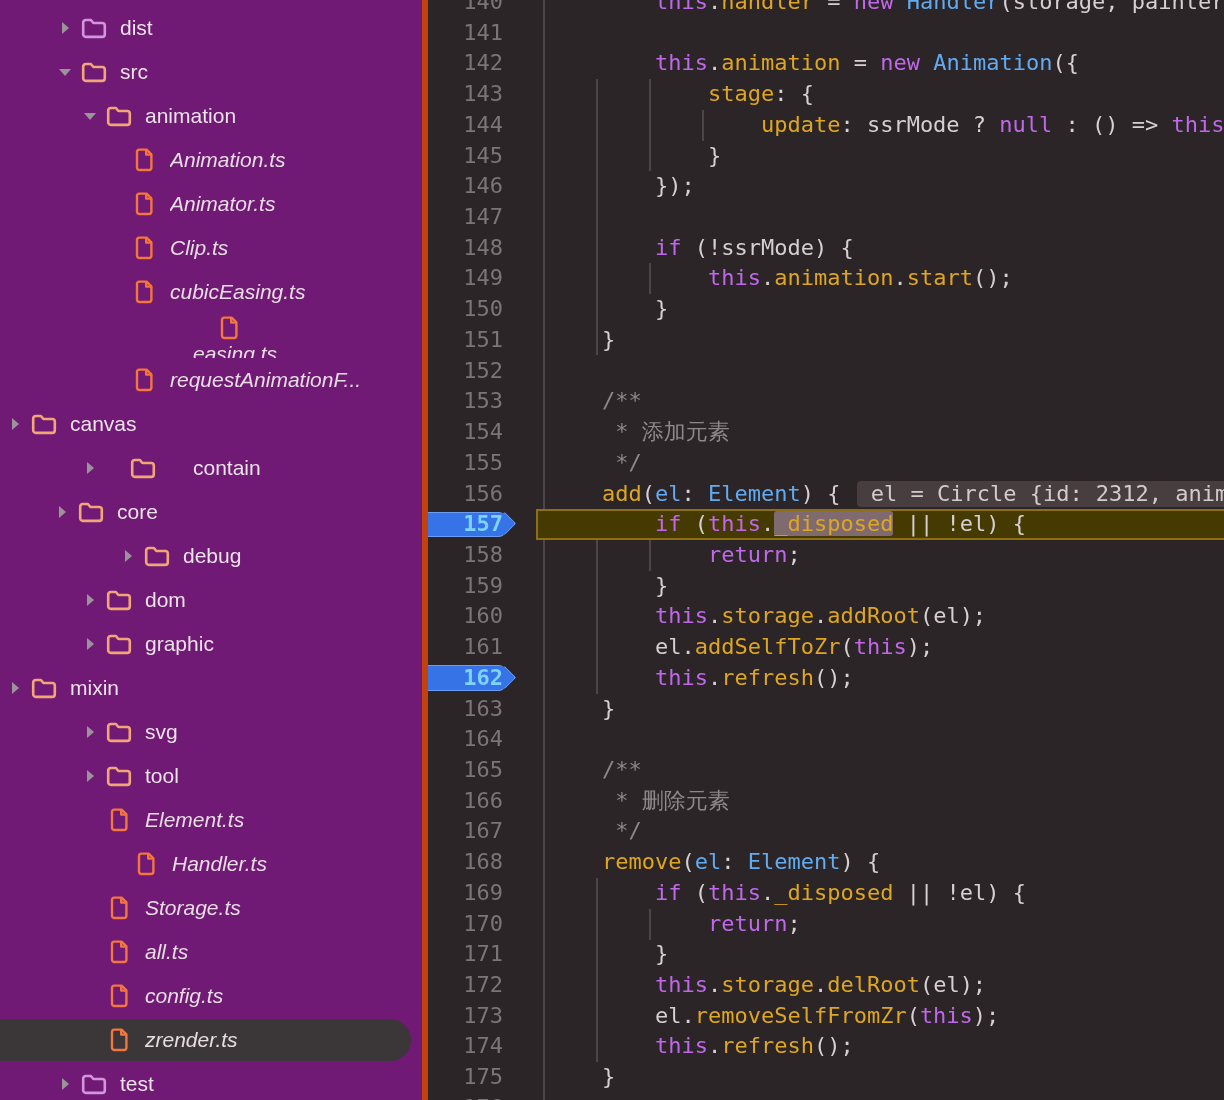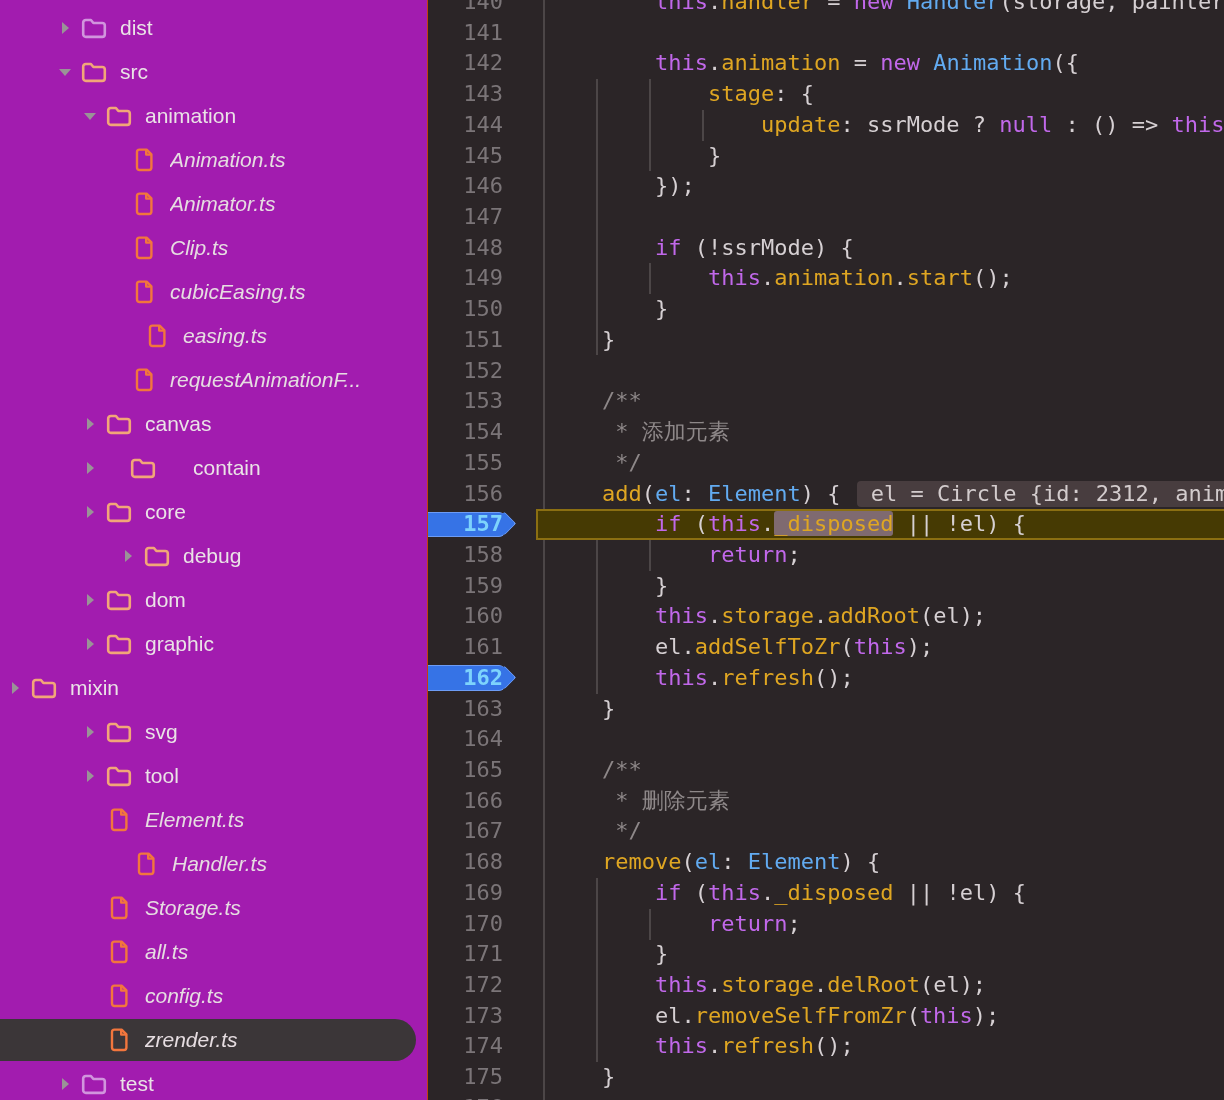--- a/index.html
+++ b/index.html
@@ -3,22 +3,22 @@
 <meta charset="utf-8">
 <style>
   html,body{margin:0;padding:0;}
   body{
     width:1224px;height:1100px;overflow:hidden;position:relative;
     background:#2b2527;font-family:"Liberation Sans",sans-serif;
   }
   
   .sidebar{
     position:absolute;left:0;top:0;width:428px;height:1100px;
-    border-right:1px solid #c2410c;box-sizing:border-box;padding-top:6px;
-    background:#a21caf;z-index:3;
+    border-right:6px solid #c2410c;box-sizing:border-box;padding-top:6px;
+    background:#701a75;z-index:3;
   }
   .trow{height:44px;display:flex;align-items:center;position:relative;cursor:default;}
   .trow.selected::before{
     content:"";position:absolute;left:0;right:11px;top:1px;bottom:1px;
     background:#3b3638;border-radius:0 22px 22px 0;
   }
   .trow>*{position:relative;z-index:1;}
   .chev{width:30px;flex:none;display:flex;align-items:center;justify-content:center;}
   .ticon{width:28px;flex:none;margin-right:12px;display:flex;align-items:center;justify-content:center;}
   .tlabel{font-size:21px;color:#eae3e6;white-space:nowrap;overflow:hidden;text-overflow:ellipsis;max-width:250px;}
@@ -188,41 +188,41 @@
       <div class="trow file" style="padding-left: 100px;">
         <span class="chev"></span>
         <span class="ticon">
           <svg width="22" height="28" viewBox="0 0 22 28">
   <path d="M4 6 a2.4 2.4 0 0 1 2.4 -2.4 h7.2 L18.4 8.4 v13.2 a2.4 2.4 0 0 1 -2.4 2.4 H6.4 A2.4 2.4 0 0 1 4 21.6 Z" fill="none" stroke="#f2763d" stroke-width="2.4" stroke-linejoin="round"></path>
   <path d="M13.2 3.8 V8.6 H18.2" fill="none" stroke="#f2763d" stroke-width="2.4" stroke-linejoin="round"></path>
           </svg>
         </span>
         <span class="tlabel">cubicEasing.ts</span>
       </div>
-      <div class="trow file" style="padding-left: 113px;">
+      <div class="trow file" style="padding-left: 48px; flex-direction: column;">
         <span class="chev"></span>
         <span class="ticon">
           <svg width="22" height="28" viewBox="0 0 22 28">
   <path d="M4 6 a2.4 2.4 0 0 1 2.4 -2.4 h7.2 L18.4 8.4 v13.2 a2.4 2.4 0 0 1 -2.4 2.4 H6.4 A2.4 2.4 0 0 1 4 21.6 Z" fill="none" stroke="#f2763d" stroke-width="2.4" stroke-linejoin="round"></path>
   <path d="M13.2 3.8 V8.6 H18.2" fill="none" stroke="#f2763d" stroke-width="2.4" stroke-linejoin="round"></path>
           </svg>
         </span>
         <span class="tlabel">easing.ts</span>
       </div>
       <div class="trow file" style="padding-left: 100px;">
         <span class="chev"></span>
         <span class="ticon">
           <svg width="22" height="28" viewBox="0 0 22 28">
   <path d="M4 6 a2.4 2.4 0 0 1 2.4 -2.4 h7.2 L18.4 8.4 v13.2 a2.4 2.4 0 0 1 -2.4 2.4 H6.4 A2.4 2.4 0 0 1 4 21.6 Z" fill="none" stroke="#f2763d" stroke-width="2.4" stroke-linejoin="round"></path>
   <path d="M13.2 3.8 V8.6 H18.2" fill="none" stroke="#f2763d" stroke-width="2.4" stroke-linejoin="round"></path>
           </svg>
         </span>
         <span class="tlabel">requestAnimationF...</span>
       </div>
-      <div class="trow folder" style="padding-left: 75px;">
+      <div class="trow folder" style="">
         <span class="chev">
           <svg width="9" height="14" viewBox="0 0 9 14">
   <path d="M1 1 L8 7 L1 13 Z" fill="#9a9397"></path>
           </svg>
         </span>
         <span class="ticon">
           <svg width="28" height="24" viewBox="0 0 28 24">
   <path d="M3.2 7 V18.3 a2.6 2.6 0 0 0 2.6 2.6 h16.4 a2.6 2.6 0 0 0 2.6 -2.6 V9.6 a2.6 2.6 0 0 0 -2.6 -2.6 H13.4 L10.9 4 H5.8 A2.6 2.6 0 0 0 3.2 6.6 Z" fill="none" stroke="#f2a678" stroke-width="2.6" stroke-linejoin="round"></path>
           </svg>
         </span>
@@ -234,21 +234,21 @@
   <path d="M1 1 L8 7 L1 13 Z" fill="#9a9397"></path>
           </svg>
         </span>
         <span class="ticon">
           <svg width="28" height="24" viewBox="0 0 28 24">
   <path d="M3.2 7 V18.3 a2.6 2.6 0 0 0 2.6 2.6 h16.4 a2.6 2.6 0 0 0 2.6 -2.6 V9.6 a2.6 2.6 0 0 0 -2.6 -2.6 H13.4 L10.9 4 H5.8 A2.6 2.6 0 0 0 3.2 6.6 Z" fill="none" stroke="#f2a678" stroke-width="2.6" stroke-linejoin="round"></path>
           </svg>
         </span>
         <span class="tlabel">contain</span>
       </div>
-      <div class="trow folder" style="padding-left: 75px;">
+      <div class="trow folder" style="padding-left: 47px;">
         <span class="chev">
           <svg width="9" height="14" viewBox="0 0 9 14">
   <path d="M1 1 L8 7 L1 13 Z" fill="#9a9397"></path>
           </svg>
         </span>
         <span class="ticon">
           <svg width="28" height="24" viewBox="0 0 28 24">
   <path d="M3.2 7 V18.3 a2.6 2.6 0 0 0 2.6 2.6 h16.4 a2.6 2.6 0 0 0 2.6 -2.6 V9.6 a2.6 2.6 0 0 0 -2.6 -2.6 H13.4 L10.9 4 H5.8 A2.6 2.6 0 0 0 3.2 6.6 Z" fill="none" stroke="#f2a678" stroke-width="2.6" stroke-linejoin="round"></path>
           </svg>
         </span>

